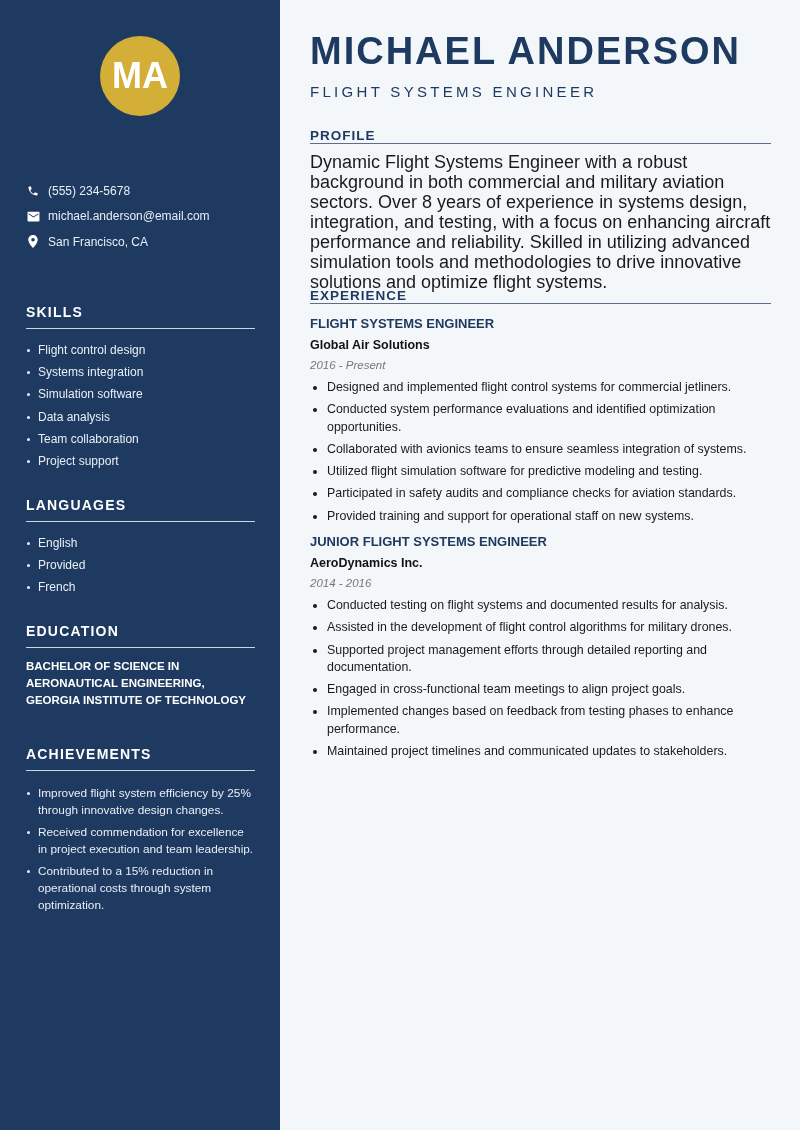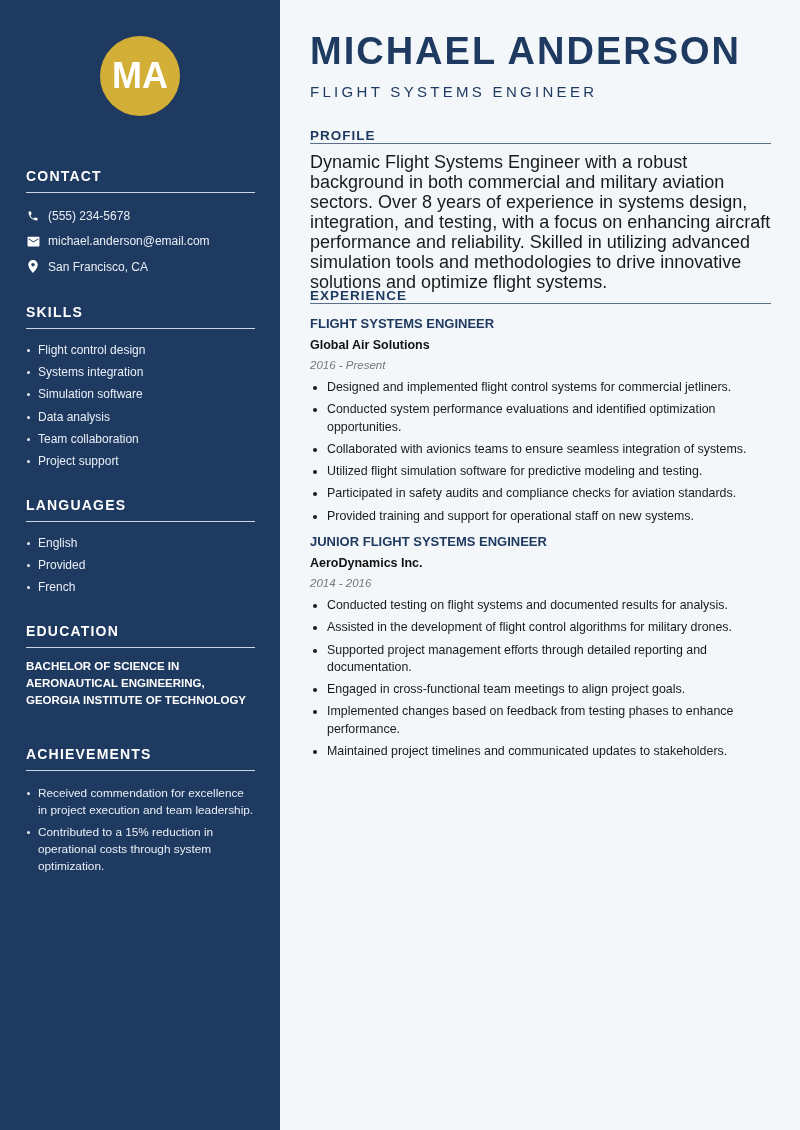--- a/index.html
+++ b/index.html
@@ -34,21 +34,20 @@
   .job-list li { font-size:12.4px; line-height:17.6px; color:#1a1a1a; position:relative; padding-left:17px; margin-bottom:4.6px; }
   .job-list li::before { content:""; position:absolute; left:3px; top:7px; width:4px; height:4px; background:#1a1a1a; border-radius:50%; }
 </style>
 </head>
 <body>
 
 <aside class="sidebar">
   <div class="avatar">MA</div>
 
   <section class="side-section" style="top:168px;">
-    <h3 class="side-title">CONTACT</h3>
     <div style="margin-top:10px;">
       <div class="contact-row">
         <span class="contact-icon">
           <svg width="12" height="12" viewBox="0 0 24 24">
               <path fill="#fff" d="M6.6 10.8c1.4 2.8 3.8 5.1 6.6 6.6l2.2-2.2c.3-.3.7-.4 1-.2 1.1.4 2.3.6 3.6.6.6 0 1 .4 1 1V20c0 .6-.4 1-1 1C10.6 21 3 13.4 3 4c0-.6.4-1 1-1h3.5c.6 0 1 .4 1 1 0 1.3.2 2.5.6 3.6.1.3 0 .7-.2 1L6.6 10.8z"></path>
             </svg>
         </span>
         <span>(555) 234-5678</span>
       </div>
       <div class="contact-row">
@@ -92,20 +91,21 @@
   </section>
 
   <section class="side-section" style="top:623px;">
     <h3 class="side-title">EDUCATION</h3>
     <div class="edu-text">BACHELOR OF SCIENCE IN AERONAUTICAL ENGINEERING, GEORGIA INSTITUTE OF TECHNOLOGY</div>
   </section>
 
   <section class="side-section" style="top:746px;">
     <h3 class="side-title">ACHIEVEMENTS</h3>
     <ul class="ach-list">
+      <li>Improved flight system efficiency by 25% through innovative design changes.</li>
       <li>Received commendation for excellence in project execution and team leadership.</li>
       <li>Contributed to a 15% reduction in operational costs through system optimization.</li>
     </ul>
   </section>
 </aside>
 
 <main class="main">
   <h1 class="name">MICHAEL ANDERSON</h1>
   <div class="job-title">FLIGHT SYSTEMS ENGINEER</div>
 

